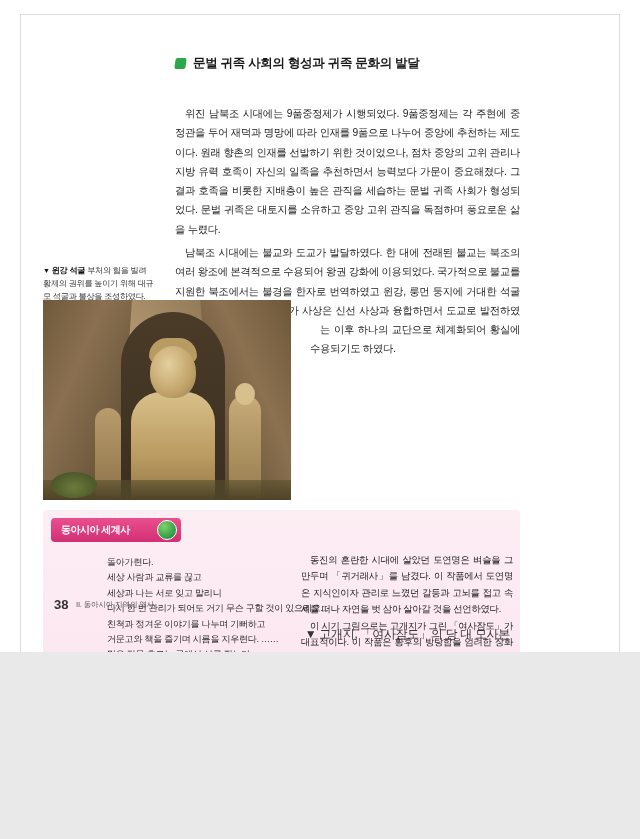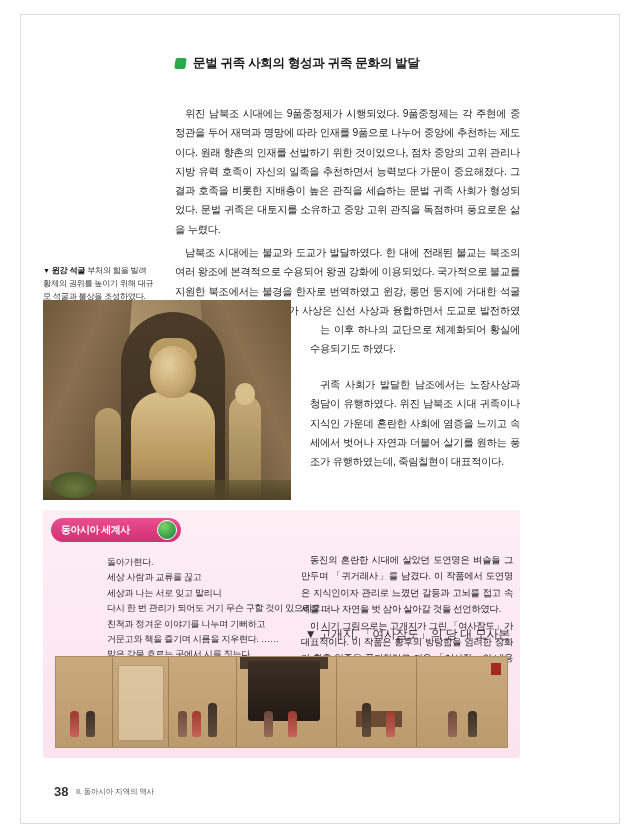--- a/index.html
+++ b/index.html
@@ -6,21 +6,21 @@
     margin: 0;
     padding: 0;
     background: #e9e9e9;
   }
   body {
     font-family: "Liberation Sans", sans-serif;
   }
   .page {
     position: relative;
     width: 640px;
-    height: 839px;
+    height: 652px;
     background: #ffffff;
     overflow: hidden;
     box-sizing: border-box;
   }
   
   .section-heading {
     position: absolute;
     left: 175px;
     top: 55px;
     display: flex;
@@ -200,21 +200,21 @@
     background: linear-gradient(180deg, #fdeef4 0%, #fbe3ee 100%);
     border-radius: 3px;
   }
   .feature-tab {
     position: absolute;
     left: 8px;
     top: 8px;
     width: 130px;
     height: 24px;
     background: linear-gradient(180deg, #e94f8e 0%, #d22f74 100%);
-    border-radius: 12px;
+    border-radius: 4px;
     display: flex;
     align-items: center;
     padding-left: 10px;
     box-sizing: border-box;
     gap: 5px;
   }
   .feature-tab .tab-label {
     font-size: 10px;
     font-weight: bold;
     color: #ffffff;
@@ -383,23 +383,20 @@
   <div class="body-col p-top">
     <p>위진 남북조 시대에는 9품중정제가 시행되었다. 9품중정제는 각 주현에 중정관을 두어 재덕과 명망에 따라 인재를 9품으로 나누어 중앙에 추천하는 제도이다. 원래 향촌의 인재를 선발하기 위한 것이었으나, 점차 중앙의 고위 관리나 지방 유력 호족이 자신의 일족을 추천하면서 능력보다 가문이 중요해졌다. 그 결과 호족을 비롯한 지배층이 높은 관직을 세습하는 문벌 귀족 사회가 형성되었다. 문벌 귀족은 대토지를 소유하고 중앙 고위 관직을 독점하며 풍요로운 삶을 누렸다.</p>
   </div>
 
   <div class="body-col p-mid">
     <p>남북조 시대에는 불교와 도교가 발달하였다. 한 대에 전래된 불교는 북조의 여러 왕조에 본격적으로 수용되어 왕권 강화에 이용되었다. 국가적으로 불교를 지원한 북조에서는 불경을 한자로 번역하였고 윈강, 룽먼 둥지에 거대한 석굴 사원을 만들었다. 한편 도가 사상은 신선 사상과 융합하면서 도교로 발전하였다. 도교</p>
   </div>
 
   <div class="body-col p-right1">
     <p>는 이후 하나의 교단으로 체계화되어 황실에 수용되기도 하였다.</p>
-  </div>
-  <div class="body-col p-right2">
-    <p>귀족 사회가 발달한 남조에서는 노장사상과 청담이 유행하였다. 위진 남북조 시대 귀족이나 지식인 가운데 혼란한 사회에 염증을 느끼고 속세에서 벗어나 자연과 더불어 살기를 원하는 풍조가 유행하였는데, 죽림칠현이 대표적이다.</p>
   </div>
 
   <div class="photo-caption">
     <span class="tri">▼</span><span class="cap-title">윈강 석굴</span>
     <span>부처의 힘을 빌려 황제의 권위를 높이기 위해 대규모 석굴과 불상을 조성하였다.</span>
   </div>
 
   <div class="photo">
     <div class="sky"></div>
     <div class="cliffL"></div>

